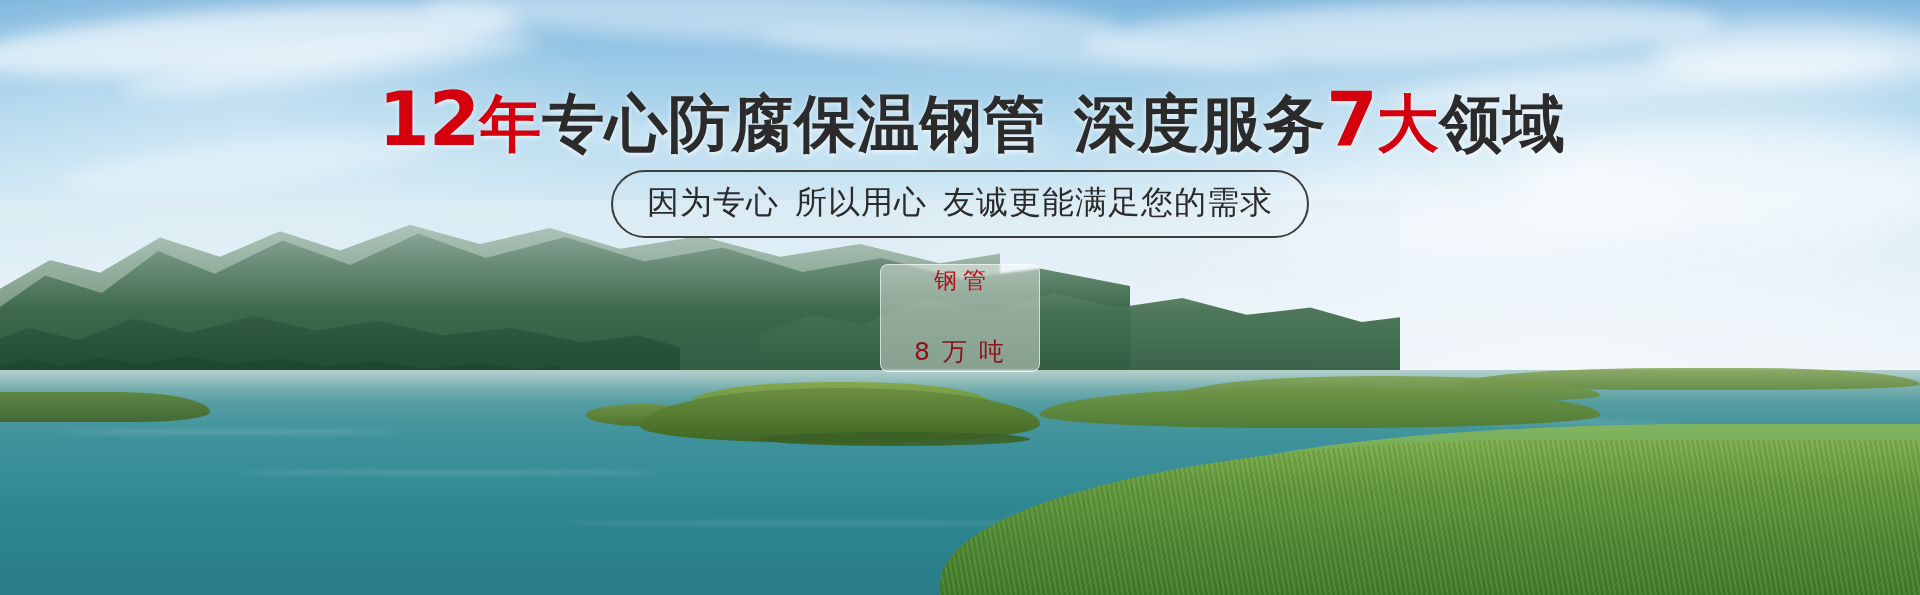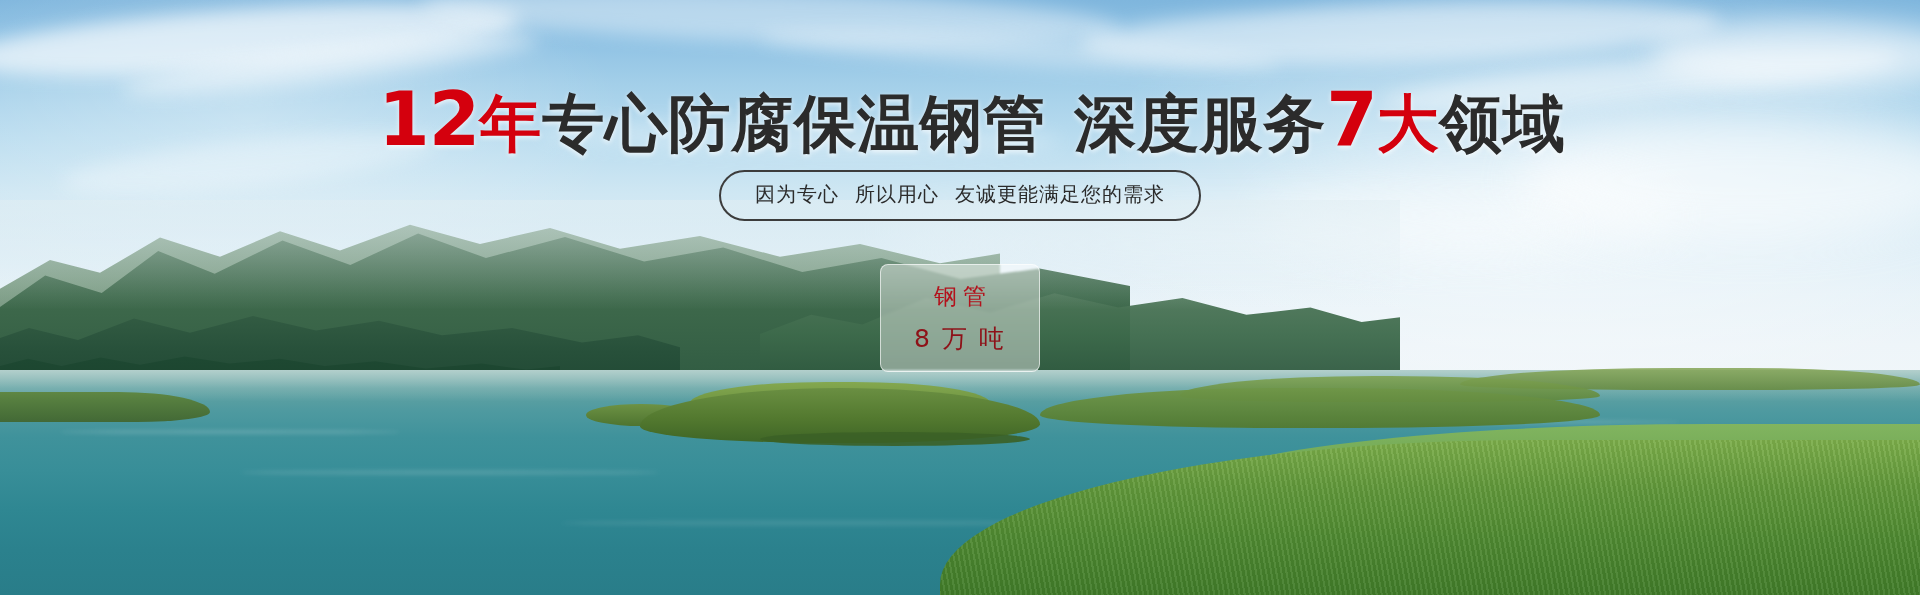--- a/index.html
+++ b/index.html
@@ -202,50 +202,51 @@
     font-size:74px; letter-spacing:-1px;
   }
   .headline .gap { display:inline-block; width:28px; }
 
   .pill {
     position:absolute; left:50%; top:170px; transform:translateX(-50%);
     border:2px solid #3c3c3c;
     border-radius:34px;
     padding:9px 34px 11px;
     font-family:"DejaVu Sans","Liberation Sans",sans-serif;
-    font-size:20px; color:#2b2b2b; letter-spacing:1px;
+    font-size:32px; color:#2b2b2b; letter-spacing:1px;
     white-space:nowrap;
     background:transparent;
   }
   .pill .sp { display:inline-block; width:16px; }
 
   
   .cards {
     position:absolute; left:50%; top:264px; transform:translateX(-50%);
     display:flex; gap:8px;
   }
   .card {
     width:160px; height:108px;
     background:rgba(255,255,255,.42);
     border:1px solid rgba(255,255,255,.62);
     border-radius:8px;
     display:flex; flex-direction:column;
-    align-items:center; justify-content:center;
+    align-items:center; justify-content:flex-start;
     gap:10px;
     backdrop-filter:blur(1px);
   }
   .card-label {
     font-family:"DejaVu Sans","Liberation Sans",sans-serif;
     font-size:23px; color:#b3121c; letter-spacing:6px;
     text-indent:6px; font-weight:normal;
   }
   .card-value {
     font-family:"DejaVu Sans","Liberation Sans",sans-serif;
     font-size:25px; color:#8e1118; letter-spacing:2px;
     white-space:nowrap;
+    margin-top:29px;
   }
   .card-value sup { font-size:15px; vertical-align:super; letter-spacing:0; }
 </style>
 </head>
 <body>
 
 <div class="banner">
 
   <div class="sky"></div>
   <div class="sky-warm"></div>

